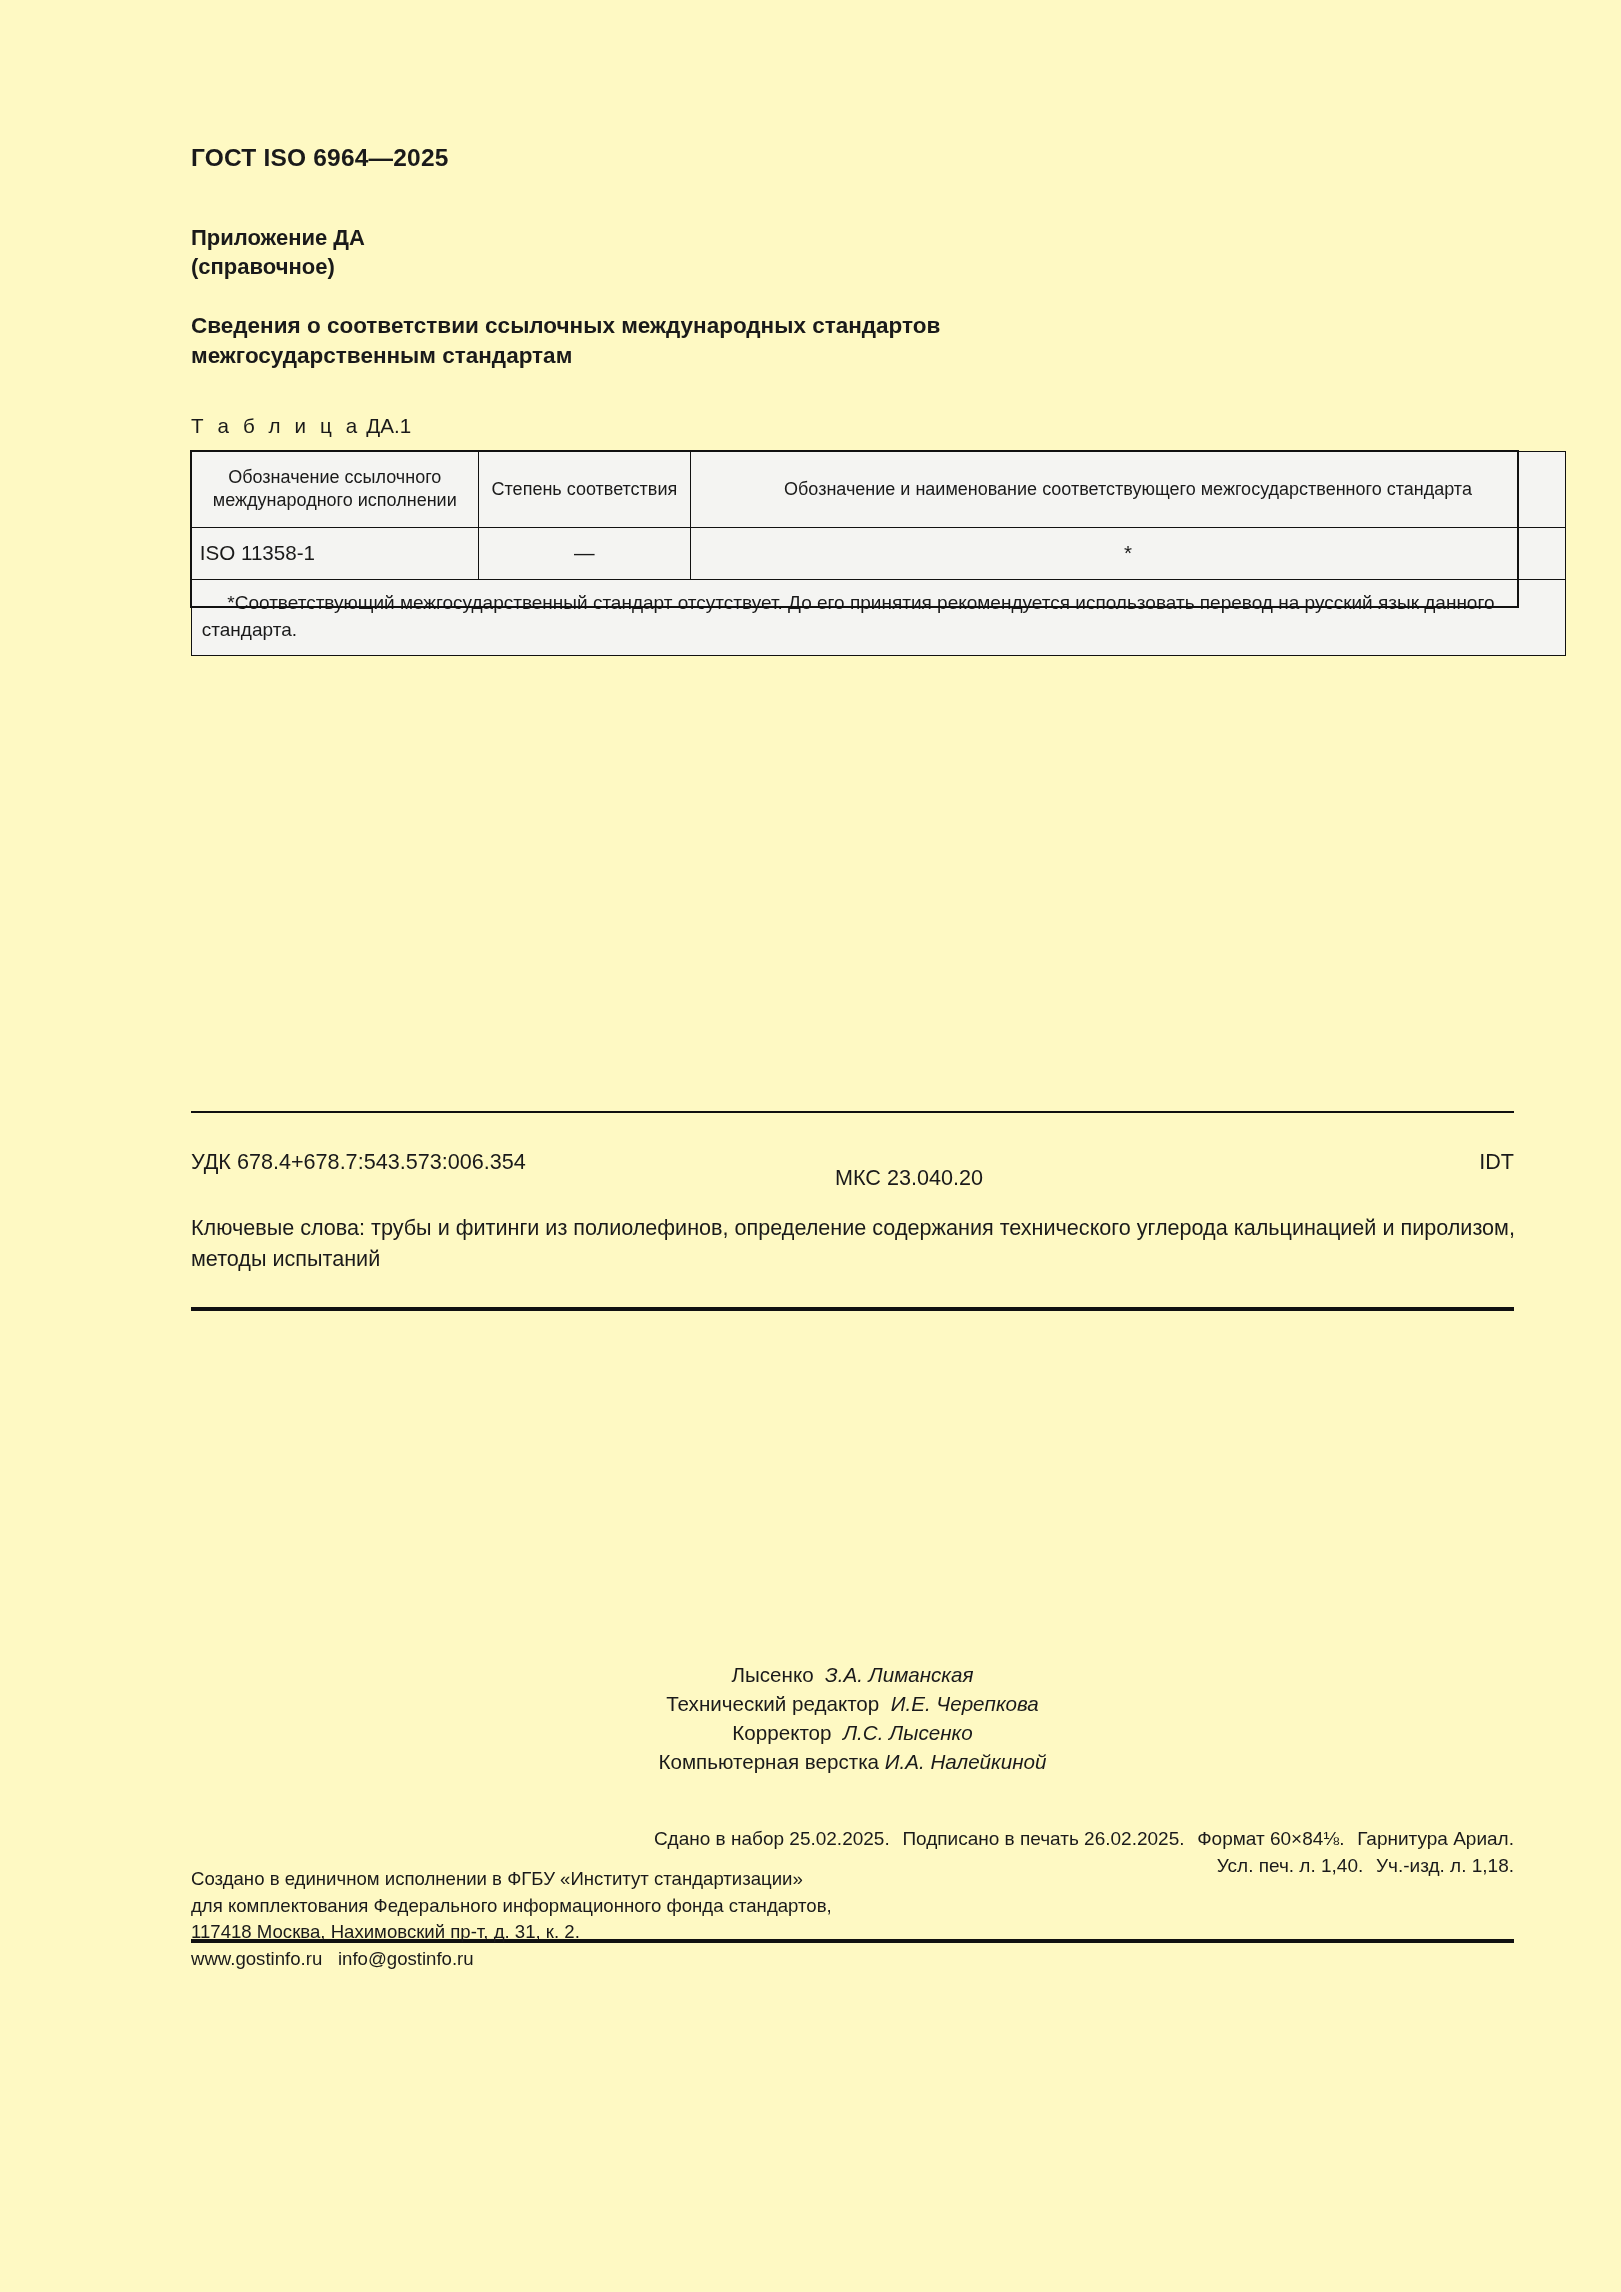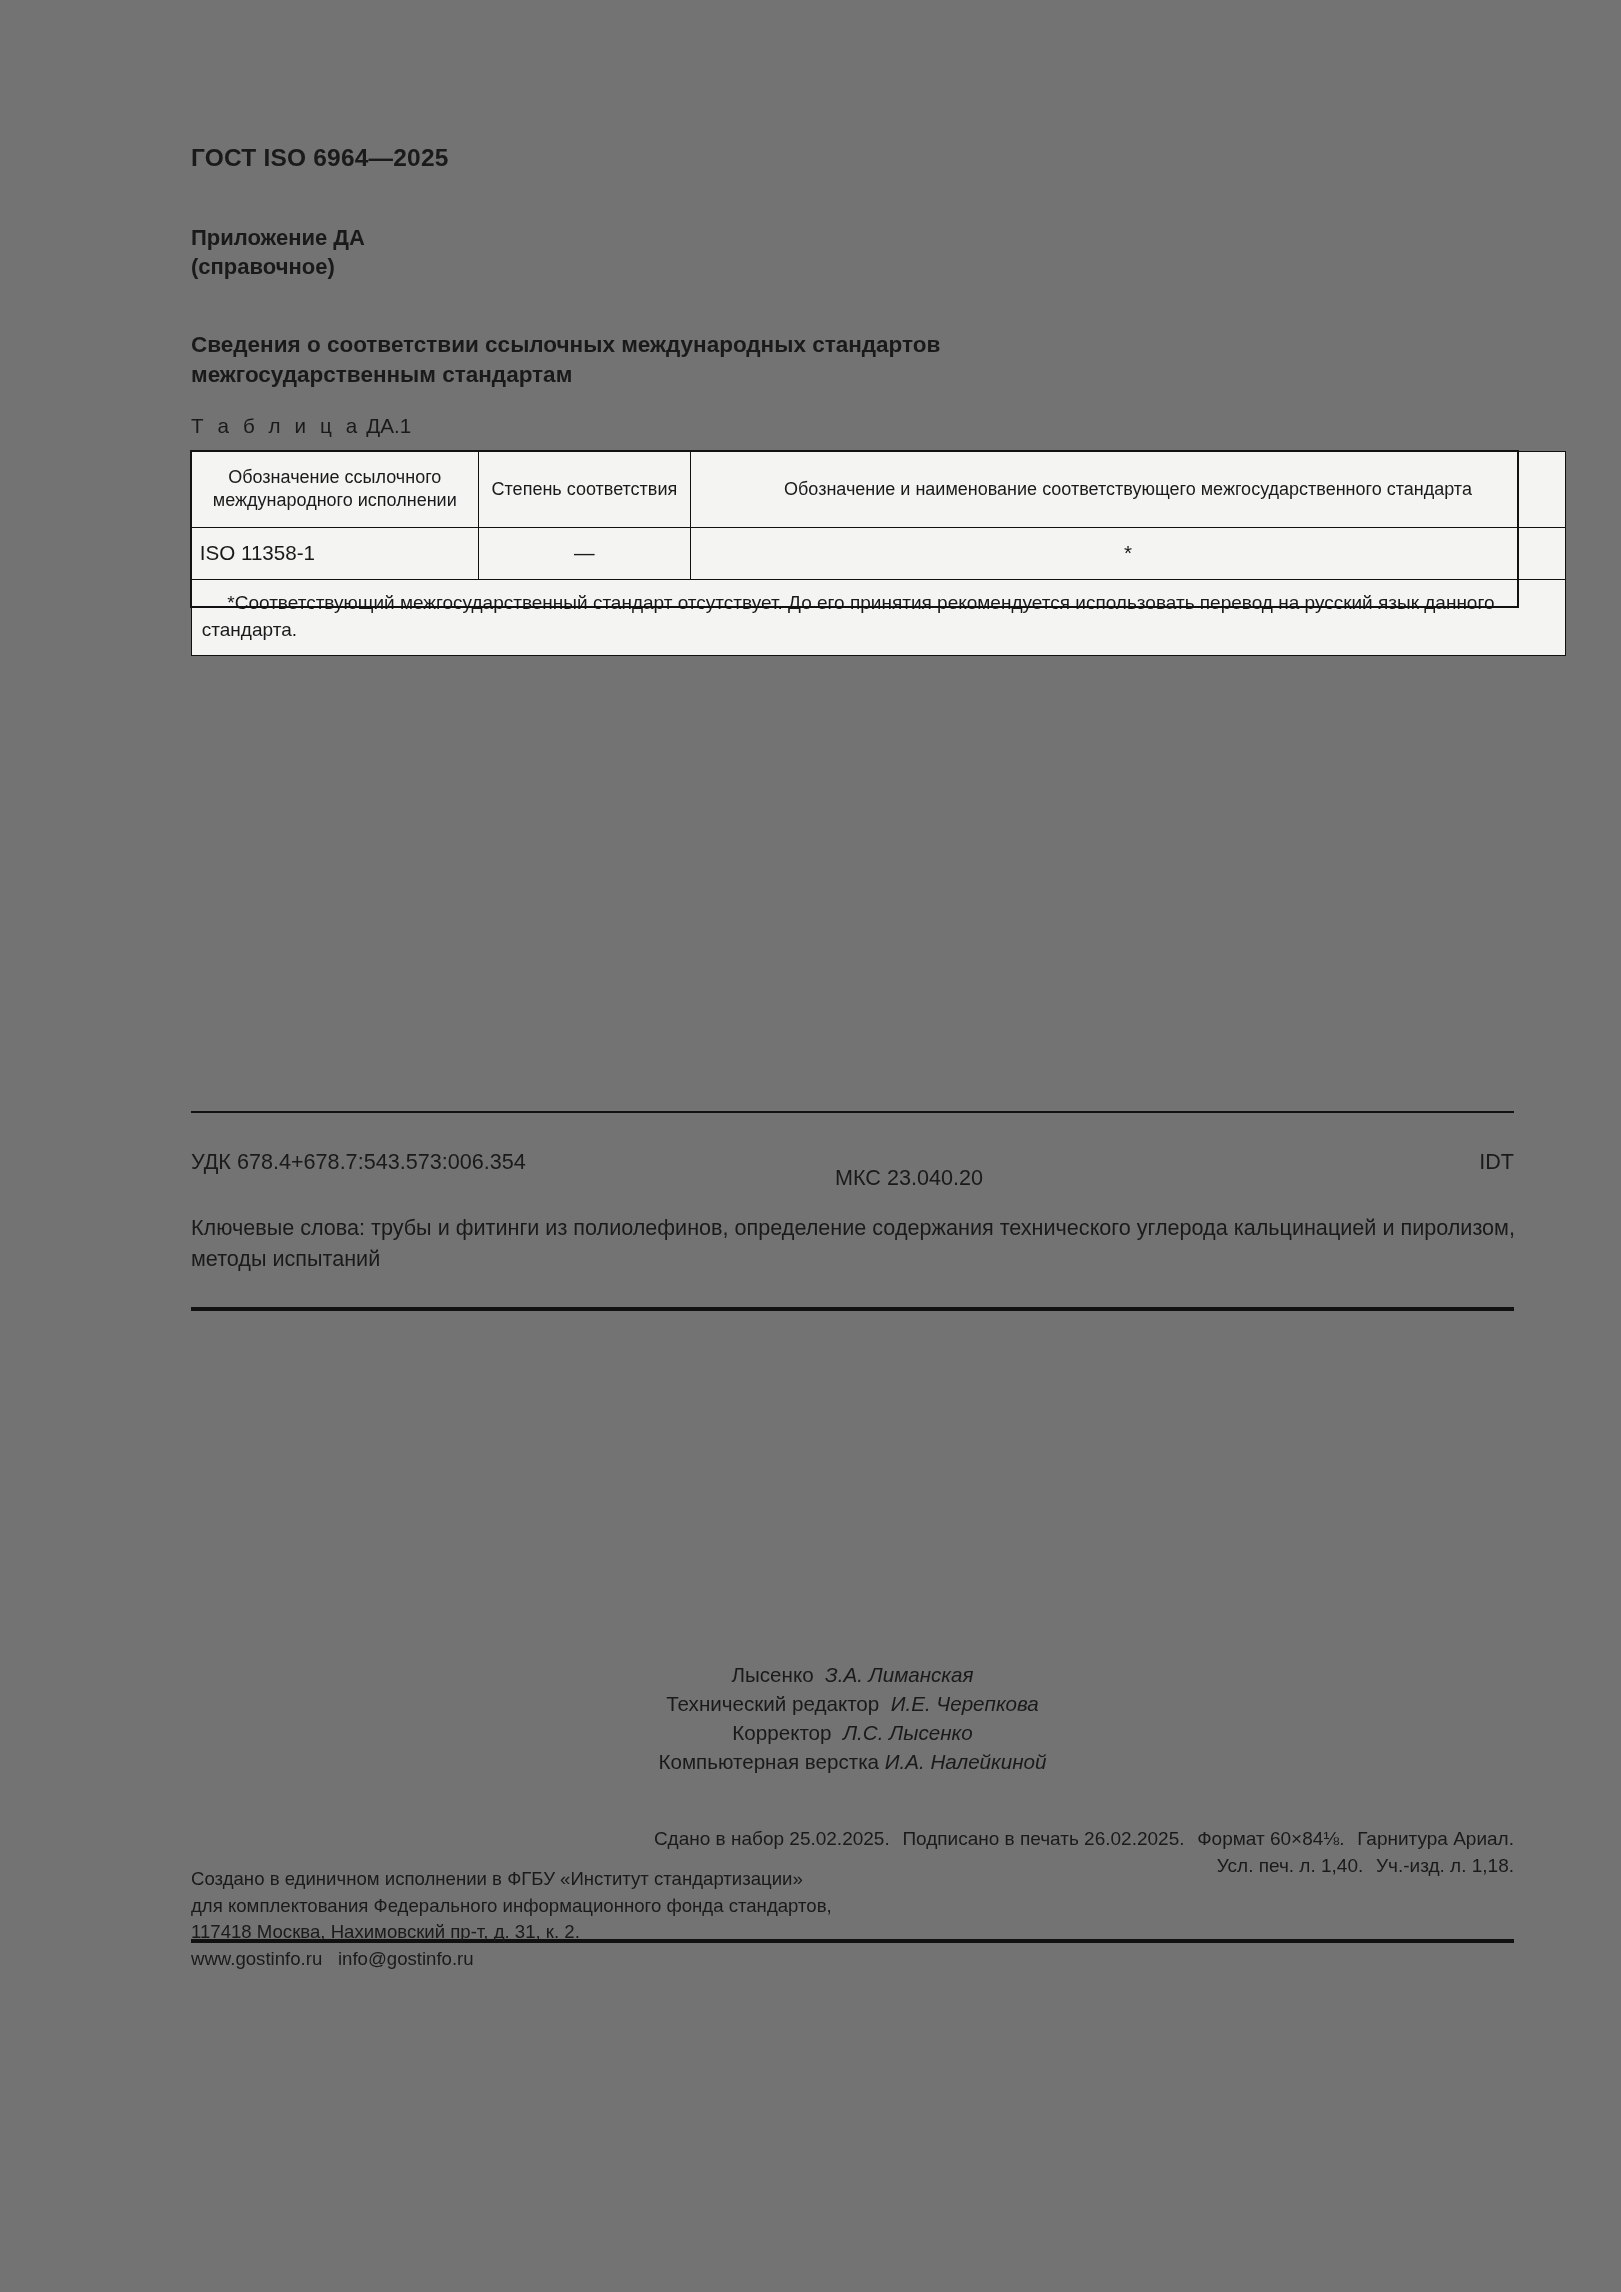--- a/index.html
+++ b/index.html
@@ -10,21 +10,21 @@
   }
   body {
     font-family: "Liberation Sans", sans-serif;
     color: #1a1a1a;
   }
   .page {
     position: relative;
     width: 1621px;
     height: 2293px;
     margin: 0 auto;
-    background: #737373;
+    background: #fef9c3;
     overflow: hidden;
   }
 
   
   .doc-header {
     position: absolute;
     left: 191px;
     top: 144px;
     font-size: 24.5px;
     font-weight: bold;
@@ -42,21 +42,21 @@
     font-size: 22px;
     font-weight: bold;
     line-height: 29px;
   }
   .annex-kind {
     font-size: 22px;
     font-weight: bold;
     line-height: 29px;
   }
   .annex-subject {
-    margin-top: 49px;
+    margin-top: 30px;
     font-size: 22.5px;
     font-weight: bold;
     line-height: 30px;
   }
 
   
   .table-caption {
     position: absolute;
     left: 191px;
     top: 414px;

